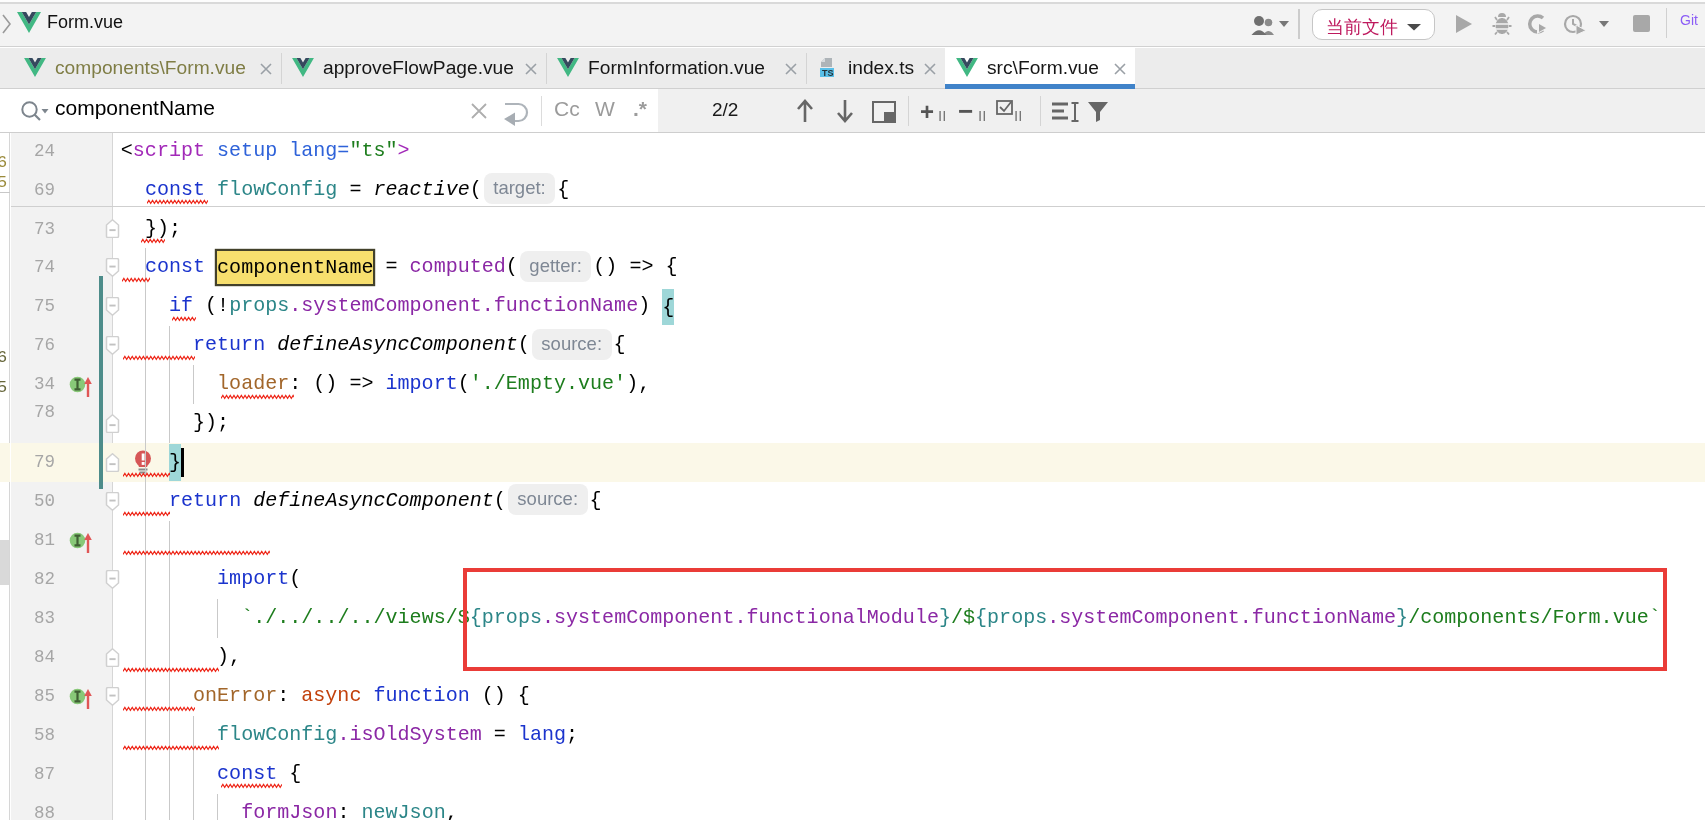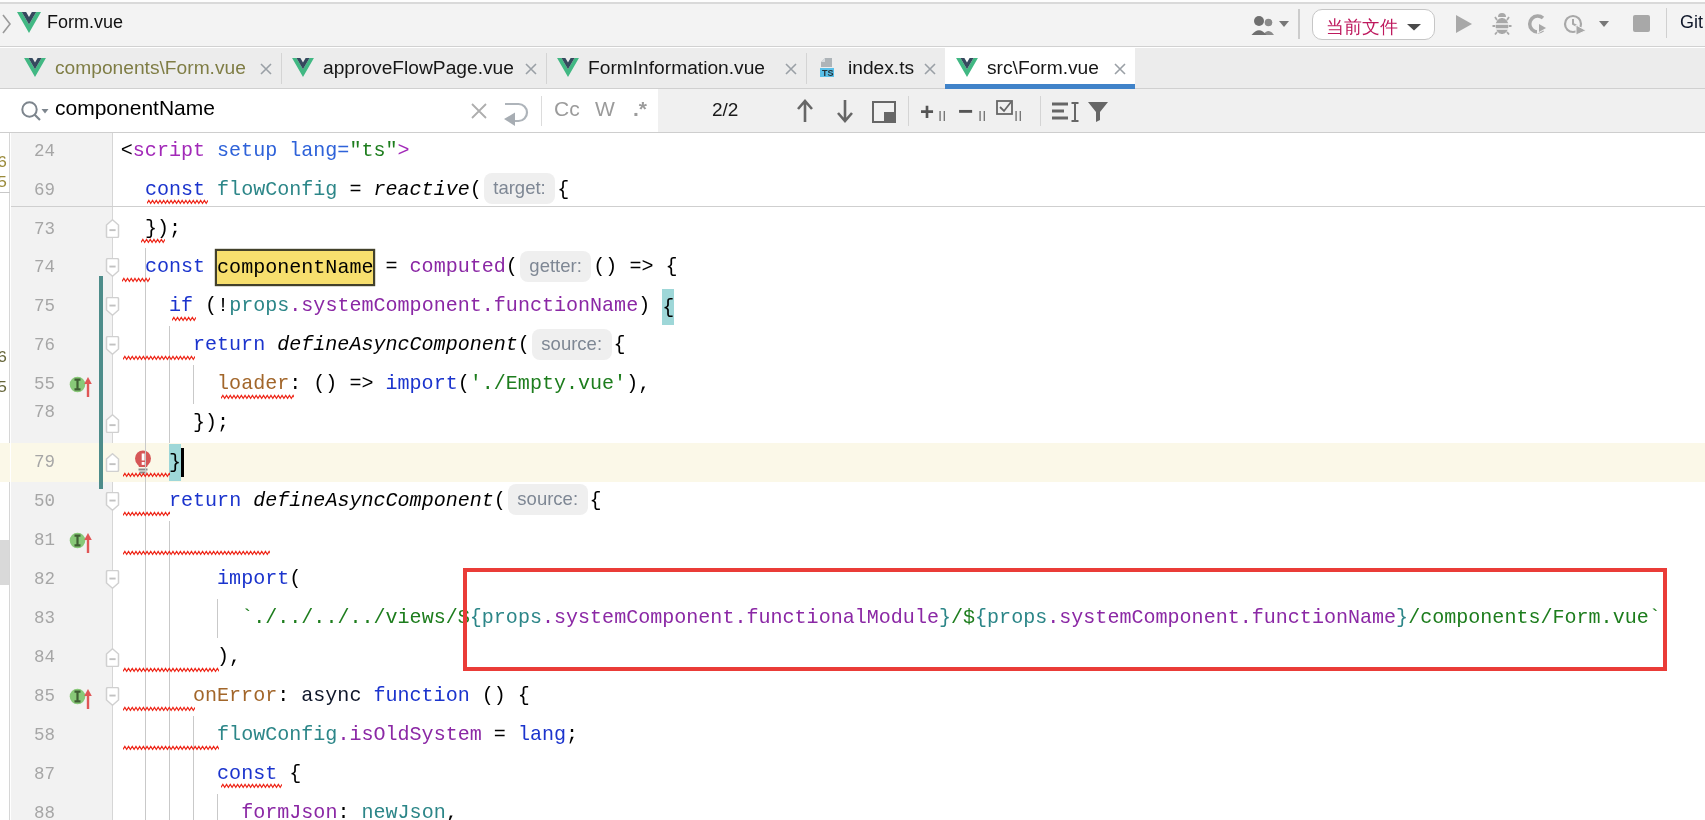--- a/index.html
+++ b/index.html
@@ -52,21 +52,21 @@
 <svg class="abs" style="left:1563px;top:13px" width="24" height="22" viewBox="0 0 24 22">
       <circle cx="10" cy="11" r="8" stroke="#a8a8a8" stroke-width="2.2" fill="none"></circle>
       <path d="M10 6 L10 11 L14 13" stroke="#a8a8a8" stroke-width="2" fill="none"></path>
       <path d="M13 12 L23 17.5 L13 22 Z" fill="#a8a8a8" stroke="#f2f2f2" stroke-width="1"></path>
     </svg>
 <svg class="abs" style="left:1598px;top:20px" width="12" height="8">
       <path d="M1 1 L6 7 L11 1 Z" fill="#777"></path>
     </svg>
 <div class="abs" style="left:1633px;top:15px;width:17px;height:17px;background:#a8a8a8;border-radius:2px"></div>
 <div class="abs" style="left:1666px;top:8px;width:1px;height:30px;background:#d0d0d0"></div>
-<div class="abs" style="left:1680px;top:12px;font-size:18px;color:#0f172a">Git</div>
+<div class="abs" style="left:1680px;top:12px;font-size:14px;color:#8b5cf6">Git</div>
 <div class="abs" style="left:0;top:48px;width:1705px;height:41px;background:#ececec"></div>
 <div class="abs" style="left:0;top:88px;width:1705px;height:1px;background:#d0d0d0"></div>
 <div class="abs" style="left:281px;top:53px;width:1px;height:31px;background:#d4d4d4"></div>
 <div class="abs" style="left:546px;top:53px;width:1px;height:31px;background:#d4d4d4"></div>
 <div class="abs" style="left:806px;top:53px;width:1px;height:31px;background:#d4d4d4"></div>
 <div class="abs" style="left:945px;top:53px;width:1px;height:31px;background:#d4d4d4"></div>
 <div class="abs" style="left:945px;top:48px;width:190px;height:41px;background:#fff"></div>
 <div class="abs" style="left:945px;top:84px;width:190px;height:5px;background:#4083c9"></div>
 <svg class="abs" style="left:24px;top:58px" width="22" height="19" viewBox="0 0 100 87">
       <path d="M0 0 L20 0 L50 52 L80 0 L100 0 L50 87 Z" fill="#41b883"></path>
@@ -170,21 +170,21 @@
 <div class="abs" style="left:11px;top:133px;width:102px;height:687px;background:#f2f2f2;border-right:1px solid #d6d6d6"></div>
 <div class="abs" style="left:113px;top:443.1px;width:1592px;height:38.94px;background:#fbf8e8"></div>
 <div class="abs" style="left:11px;top:443.1px;width:102px;height:38.94px;background:#fbf8e8"></div>
 <div class="abs" style="left:11px;top:206px;width:1694px;height:1px;background:#cfcfcf"></div>
 <div class="gut" style="left:10px;top:131.6px">24</div>
 <div class="gut" style="left:10px;top:170.5px">69</div>
 <div class="gut" style="left:10px;top:209.5px">73</div>
 <div class="gut" style="left:10px;top:248.4px">74</div>
 <div class="gut" style="left:10px;top:287.4px">75</div>
 <div class="gut" style="left:10px;top:326.3px">76</div>
-<div class="gut" style="left:10px;top:365.2px">55</div>
+<div class="gut" style="left:10px;top:365.2px">34</div>
 <div class="gut" style="left:10px;top:393px">78</div>
 <div class="gut" style="left:10px;top:443.1px">79</div>
 <div class="gut" style="left:10px;top:482.1px">50</div>
 <div class="gut" style="left:10px;top:521.0px">81</div>
 <div class="gut" style="left:10px;top:559.9px">82</div>
 <div class="gut" style="left:10px;top:598.9px">83</div>
 <div class="gut" style="left:10px;top:637.8px">84</div>
 <div class="gut" style="left:10px;top:676.8px">85</div>
 <div class="gut" style="left:10px;top:715.7px">58</div>
 <div class="gut" style="left:10px;top:754.6px">87</div>
@@ -268,21 +268,21 @@
 <div class="codeline mono" style="left:144.9px;top:248.4px"><span style="color:#1b34cd">const</span><span style="color:#000000"> </span><span style="display:inline-block;height:33px;line-height:33.6px;vertical-align:top;margin-top:2.6px;background:#f7df6e;box-shadow:0 0 0 2.2px #43412b;color:#000">componentName</span><span style="color:#000000"> = </span><span style="color:#8b28a5">computed</span><span style="color:#000000">(</span><span class="inlay">getter:</span><span style="color:#000000">() =&gt; {</span></div>
 <div class="codeline mono" style="left:169.0px;top:287.4px"><span style="color:#1b34cd">if</span><span style="color:#000000"> (!</span><span style="color:#2c8688">props</span><span style="color:#8b28a5">.systemComponent.functionName</span><span style="color:#000000">) </span><span style="display:inline-block;background:#9ed7d8;color:#000;height:36.5px;line-height:37px;vertical-align:top;margin-top:1.2px">{</span></div>
 <div class="codeline mono" style="left:193.0px;top:326.3px"><span style="color:#1b34cd">return</span><span style="color:#000000"> </span><span style="color:#000000;font-style:italic">defineAsyncComponent</span><span style="color:#000000">(</span><span class="inlay">source:</span><span style="color:#000000">{</span></div>
 <div class="codeline mono" style="left:217.1px;top:365.2px"><span style="color:#a2662a">loader</span><span style="color:#000000">: () =&gt; </span><span style="color:#1b34cd">import</span><span style="color:#000000">(</span><span style="color:#1d7d1d">'./Empty.vue'</span><span style="color:#000000">),</span></div>
 <div class="codeline mono" style="left:193.0px;top:404.2px"><span style="color:#000000">});</span></div>
 <div class="codeline mono" style="left:169.0px;top:443.1px"><span style="display:inline-block;background:#9ed7d8;color:#000;height:36.5px;line-height:37px;vertical-align:top;margin-top:1.2px">}</span><span style="display:inline-block;width:3.4px;height:29px;background:#000;vertical-align:top;margin-top:5px"></span></div>
 <div class="codeline mono" style="left:169.0px;top:482.1px"><span style="color:#1b34cd">return</span><span style="color:#000000"> </span><span style="color:#000000;font-style:italic">defineAsyncComponent</span><span style="color:#000000">(</span><span class="inlay">source:</span><span style="color:#000000">{</span></div>
 <div class="codeline mono" style="left:217.1px;top:559.9px"><span style="color:#1b34cd">import</span><span style="color:#000000">(</span></div>
 <div class="codeline mono" style="left:241.2px;top:598.9px"><span style="color:#1d7d1d">`./../../../views/</span><span style="color:#1d7d1d">$</span><span style="color:#2c8688">{</span><span style="color:#2c8688">props</span><span style="color:#8b28a5">.systemComponent.functionalModule</span><span style="color:#2c8688">}</span><span style="color:#1d7d1d">/</span><span style="color:#1d7d1d">$</span><span style="color:#2c8688">{</span><span style="color:#2c8688">props</span><span style="color:#8b28a5">.systemComponent.functionName</span><span style="color:#2c8688">}</span><span style="color:#1d7d1d">/components/Form.vue`</span></div>
 <div class="codeline mono" style="left:217.1px;top:637.8px"><span style="color:#000000">),</span></div>
-<div class="codeline mono" style="left:193.0px;top:676.8px"><span style="color:#a2662a">onError</span><span style="color:#000000">: </span><span style="color:#0f172a">async</span><span style="color:#000000"> </span><span style="color:#1b34cd">function</span><span style="color:#000000"> () {</span></div>
+<div class="codeline mono" style="left:193.0px;top:676.8px"><span style="color:#a2662a">onError</span><span style="color:#000000">: </span><span style="color:#c2410c">async</span><span style="color:#000000"> </span><span style="color:#1b34cd">function</span><span style="color:#000000"> () {</span></div>
 <div class="codeline mono" style="left:217.1px;top:715.7px"><span style="color:#2c8688">flowConfig</span><span style="color:#8b28a5">.isOldSystem</span><span style="color:#000000"> = </span><span style="color:#1b34cd">lang</span><span style="color:#000000">;</span></div>
 <div class="codeline mono" style="left:217.1px;top:754.6px"><span style="color:#1b34cd">const</span><span style="color:#000000"> {</span></div>
 <div class="codeline mono" style="left:241.2px;top:793.6px"><span style="color:#8b28a5">formJson</span><span style="color:#000000">: </span><span style="color:#2c8688">newJson</span><span style="color:#000000">,</span></div>
 <svg style="position:absolute;left:147.0px;top:199.3px;width:61px;height:6px;overflow:hidden" viewBox="0 0 61 6">
       <path d="M0.00 4.4 L1.85 1.4 L3.70 4.4 L5.55 1.4 L7.40 4.4 L9.25 1.4 L11.10 4.4 L12.95 1.4 L14.80 4.4 L16.65 1.4 L18.50 4.4 L20.35 1.4 L22.20 4.4 L24.05 1.4 L25.90 4.4 L27.75 1.4 L29.60 4.4 L31.45 1.4 L33.30 4.4 L35.15 1.4 L37.00 4.4 L38.85 1.4 L40.70 4.4 L42.55 1.4 L44.40 4.4 L46.25 1.4 L48.10 4.4 L49.95 1.4 L51.80 4.4 L53.65 1.4 L55.50 4.4 L57.35 1.4 L59.20 4.4 L61.05 1.4" stroke="#ee2517" stroke-width="1.1" fill="none"></path>
     </svg>
 <svg style="position:absolute;left:141.0px;top:238.3px;width:24px;height:6px;overflow:hidden" viewBox="0 0 24 6">
       <path d="M0.00 4.4 L1.85 1.4 L3.70 4.4 L5.55 1.4 L7.40 4.4 L9.25 1.4 L11.10 4.4 L12.95 1.4 L14.80 4.4 L16.65 1.4 L18.50 4.4 L20.35 1.4 L22.20 4.4 L24.05 1.4" stroke="#ee2517" stroke-width="1.1" fill="none"></path>
     </svg>
 <svg style="position:absolute;left:122.0px;top:277.2px;width:28px;height:6px;overflow:hidden" viewBox="0 0 28 6">

